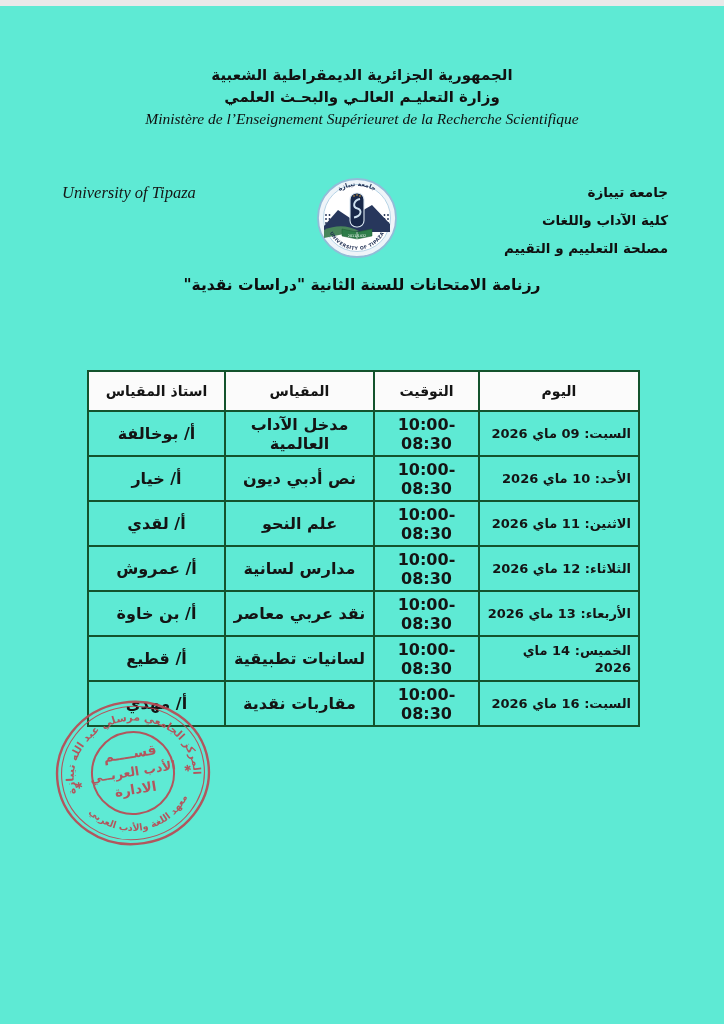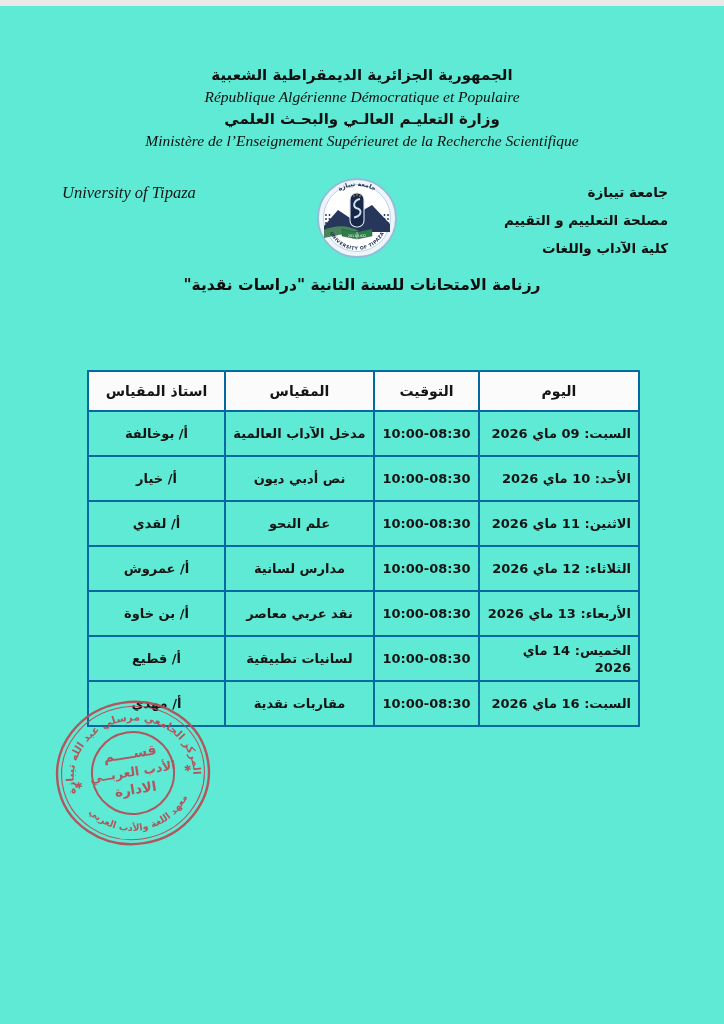--- a/index.html
+++ b/index.html
@@ -25,41 +25,40 @@
   
   .doc-title{position:absolute;left:0;width:100%;text-align:center;direction:rtl;font-weight:bold;font-size:15.5px;color:#0d0d0d;}
   .doc-title.t1{top:270px;}
   .doc-title.t2{top:314px;}
   
   .exam-table{
     position:absolute;top:364px;left:87px;width:551px;
     border-collapse:collapse;direction:rtl;table-layout:fixed;
   }
   .exam-table th,.exam-table td{
-    border:2px solid #0369a1;
+    border:2px solid #14532d;
     font-weight:bold;
     padding:2px 4px;
     vertical-align:middle;
     text-align:center;
     overflow:hidden;
   }
   .exam-table th{height:34px;font-size:14px;background:#fbfbfb;}
-  .exam-table td{height:39px;font-size:13px;}
+  .exam-table td{height:39px;font-size:16px;}
   .exam-table td:first-child{text-align:right;padding-right:7px;font-size:13px;line-height:17px;border-radius:13px;}
   
   .stamp{position:absolute;left:52px;top:690px;width:162px;height:154px;opacity:.93;pointer-events:none;}
 </style>
 </head>
 <body>
 
 <div class="page">
 
   <div class="national-header">
     <div class="nh-ar">الجمهورية الجزائرية الديمقراطية الشعبية</div>
-    <div class="nh-fr">République Algérienne Démocratique et Populaire</div>
     <div class="nh-ar">وزارة التعليـم العالـي والبحـث العلمي</div>
     <div class="nh-fr">Ministère de l’Enseignement Supérieuret de la Recherche Scientifique</div>
   </div>
 
   <div class="org-row">
     <div class="org-left">
       <div class="l1">University of Tipaza</div>
     </div>
 
     <svg class="org-logo" viewBox="-40 -40 80 80">
@@ -98,22 +97,22 @@
         <text x="0" y="18.7" text-anchor="middle" font-size="3.4" fill="#ffffff">2011/1432</text>
       </g>
       <path id="logo-arc-bottom" d="M -27,15 A 30 30 0 0 0 27,15" fill="none"></path>
       <text font-size="4.6" fill="#1c2c50" font-weight="bold" letter-spacing=".4">
         <textPath href="#logo-arc-bottom" startOffset="50%" text-anchor="middle">UNIVERSITY OF TIPAZA</textPath>
       </text>
     </svg>
 
     <div class="org-right">
       <div>جامعة تيبازة</div>
+      <div>كلية الآداب واللغات</div>
       <div>مصلحة التعلييم و التقييم</div>
-      <div>كلية الآداب واللغات</div>
     </div>
   </div>
 
   <div class="doc-title t1">رزنامة الامتحانات للسنة الثانية "دراسات نقدية"</div>
 
   <table class="exam-table" dir="rtl">
     <colgroup>
       <col style="width:160px">
         <col style="width:105px">
         <col style="width:149px">

